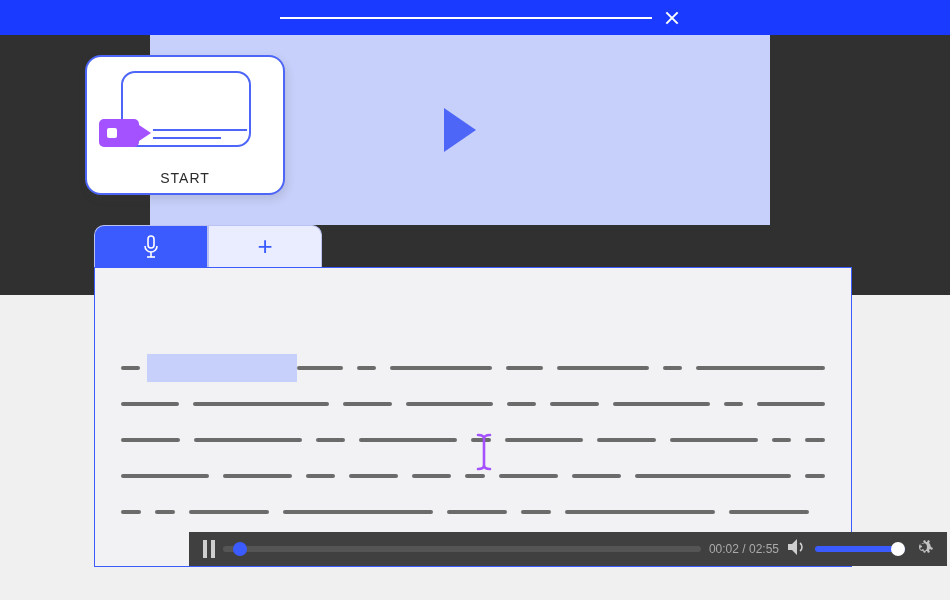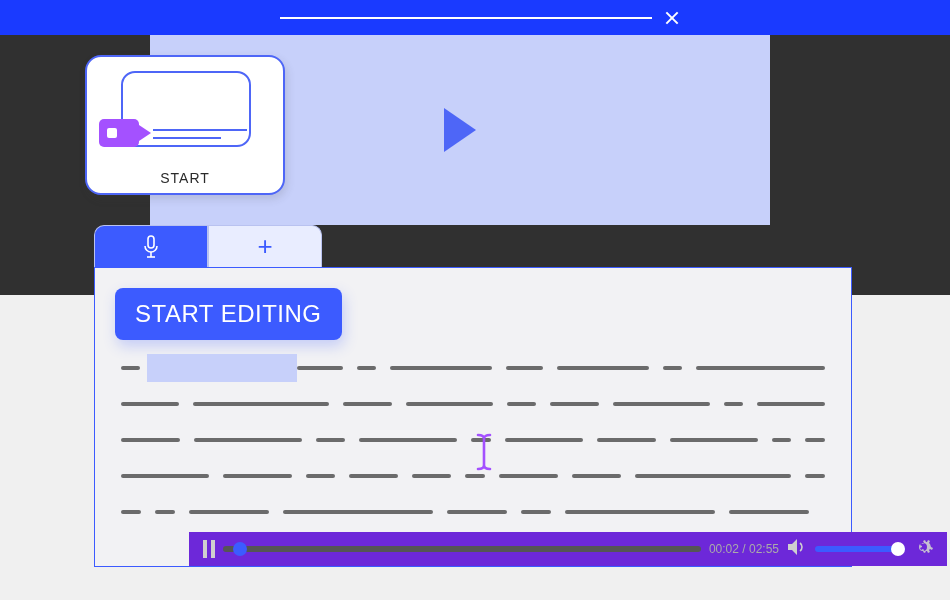--- a/index.html
+++ b/index.html
@@ -29,21 +29,21 @@
 .mic-glyph{color:#fff}
 .mic-glyph svg{display:block}
 .editor{position:absolute;top:267px;left:94px;width:758px;height:300px;background:#f2f2f4;border:1.5px solid #3c5bff;border-top-left-radius:0}
 .start-btn{position:absolute;top:20px;left:20px;background:#3c5bff;color:#fff;font-size:24px;padding:12px 20px;border-radius:8px;box-shadow:2px 6px 14px rgba(60,90,255,.25);cursor:pointer;letter-spacing:.5px}
 .fake-text{position:absolute;top:98px;left:26px;right:26px}
 .row{display:flex;gap:14px;margin-bottom:32px;align-items:center}
 .seg{height:4px;background:#6b6b6b;border-radius:2px}
 .hl{position:absolute;top:-12px;left:26px;width:150px;height:28px;background:#c7d0fa}
 .cursor{position:absolute;top:165px;left:380px;color:#a451ff}
 .cursor svg{display:block}
-.player{position:absolute;bottom:0;left:94px;width:758px;height:34px;background:#6d28d9;display:flex;align-items:center;padding:0 14px;gap:8px}
+.player{position:absolute;bottom:0;left:94px;width:758px;height:34px;background:#404040;display:flex;align-items:center;padding:0 14px;gap:8px}
 .pause{display:flex;gap:4px;cursor:pointer}
 .pause span{width:4px;height:18px;background:#cfcfcf}
 .seek{flex:1;height:6px;background:#555;border-radius:3px;position:relative}
 .seek-dot{position:absolute;left:10px;top:-4px;width:14px;height:14px;background:#3c5bff;border-radius:50%}
 .time{color:#aaa;font-size:12px}
 .vol-ic{color:#cfcfcf;cursor:pointer}
 .vol{width:90px;height:6px;background:#3c5bff;border-radius:3px;position:relative}
 .vol:after{content:"";position:absolute;right:0;top:-4px;width:14px;height:14px;background:#fff;border-radius:50%}
 .gear{color:#cfcfcf;cursor:pointer}
 </style>
@@ -81,23 +81,20 @@
           <line x1="5" y1="22" x2="13" y2="22" stroke="#fff" stroke-width="1.6"></line>
         </svg>
     </span>
   </div>
   <div class="tab tab-plus">
     <span>+</span>
   </div>
 </div>
 
 <div class="editor">
-  <div class="start-btn">
-    <span>START EDITING</span>
-  </div>
 
   <div class="fake-text">
     <div class="hl"></div>
     <div class="row">
         <div class="seg" style="width:20px"></div>
         <div class="seg" style="width:140px"></div>
         <div class="seg" style="width:50px"></div>
         <div class="seg" style="width:20px"></div>
         <div class="seg" style="width:110px"></div>
         <div class="seg" style="width:40px"></div>

